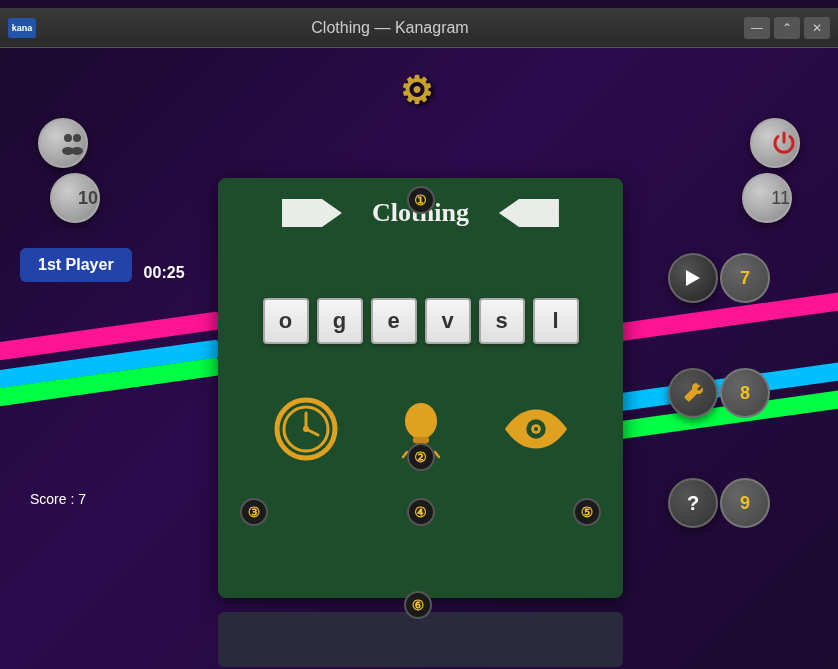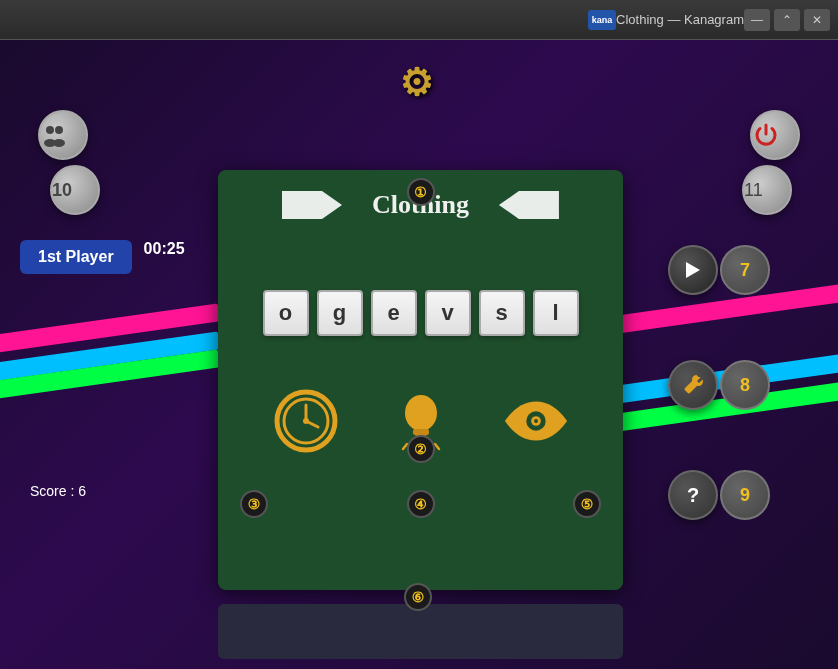--- a/index.html
+++ b/index.html
@@ -12,44 +12,45 @@
       position: relative;
     }
 
     
     #titlebar {
       width: 100%;
       height: 40px;
       background: linear-gradient(180deg, #3a3a3a 0%, #2a2a2a 100%);
       display: flex;
       align-items: center;
-      justify-content: flex-end;
+      justify-content: space-between;
       padding: 0 8px;
       border-bottom: 1px solid #555;
+      margin-top: 8px;
     }
     #titlebar-left {
       display: flex;
       align-items: center;
       gap: 8px;
     }
     #app-logo {
       width: 28px;
       height: 20px;
       background: #2255aa;
       border-radius: 3px;
       display: flex;
       align-items: center;
       justify-content: center;
       font-size: 9px;
       color: white;
       font-weight: bold;
     }
     #titlebar-title {
       color: #ccc;
-      font-size: 13px;
+      font-size: 16px;
     }
     #titlebar-controls {
       display: flex;
       gap: 4px;
     }
     .titlebar-btn {
       width: 26px;
       height: 22px;
       background: #555;
       border: none;
@@ -109,21 +110,21 @@
     
     .circle-btn {
       position: absolute;
       width: 50px;
       height: 50px;
       border-radius: 50%;
       background: radial-gradient(circle at 35% 35%, #ccc, #888);
       border: 2px solid #aaa;
       display: flex;
       align-items: center;
-      justify-content: flex-start;
+      justify-content: flex-end;
       cursor: pointer;
       font-size: 20px;
       font-weight: bold;
       color: #333;
       box-shadow: 0 3px 8px rgba(0,0,0,0.5);
     }
 
     #btn-players { top: 70px; left: 38px; }
     #btn-power { top: 70px; right: 38px; color: #ff4444; }
     #btn-hint-count { top: 125px; left: 50px; font-size: 18px; font-weight: bold; color: #444; }
@@ -197,21 +198,21 @@
       font-size: 18px;
       font-weight: bold;
     }
 
     
     #player-info {
       position: absolute;
       top: 200px;
       left: 20px;
       display: flex;
-      align-items: flex-start;
+      align-items: flex-end;
       gap: 6px;
     }
     #player-name-box {
       background: #2244aa;
       border-radius: 6px;
       padding: 8px 18px;
       color: white;
       font-size: 16px;
       font-weight: bold;
     }
@@ -402,21 +403,21 @@
 
   <div class="circle-btn" id="btn-level">
     <span>11</span>
   </div>
 
   <div id="player-info">
     <div id="player-name-box">1st Player</div>
     <div id="player-timer">00:25</div>
   </div>
 
-  <div id="score-box">Score : 6</div>
+  <div id="score-box">Score : 7</div>
 
   <div class="side-btn" id="btn-next">
     <svg width="24" height="24" viewBox="0 0 24 24" fill="white">
       <polygon points="5,4 19,12 5,20"></polygon>
     </svg>
   </div>
   <div id="btn-next-label">
     <span>7</span>
   </div>
 

